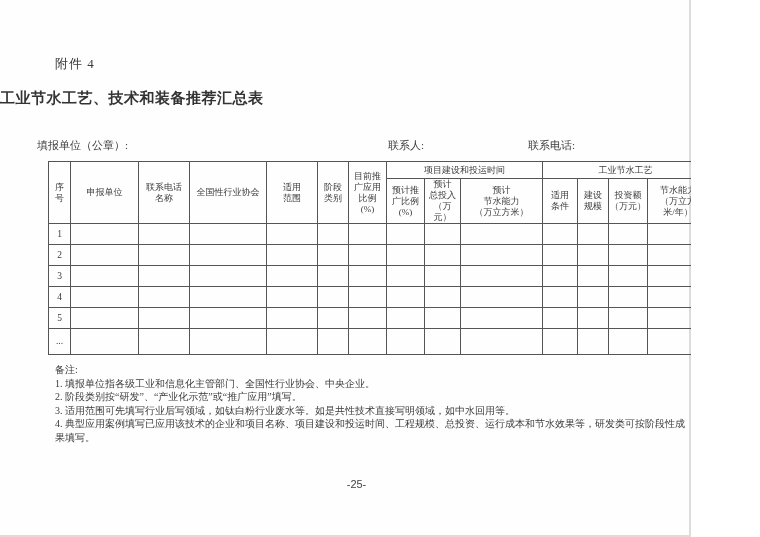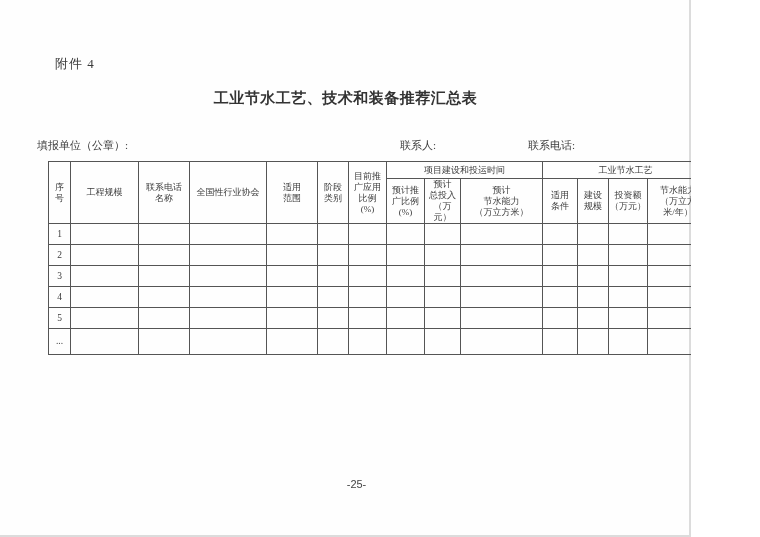--- a/index.html
+++ b/index.html
@@ -11,26 +11,26 @@
     color:#3b3b3b;
     overflow:hidden;
     box-shadow: inset -2px -2px 0 #dcdcdc;
   }
   .attachment-label {
     position:absolute; left:55px; top:55px;
     font-size:13px; letter-spacing:1px;
   }
   .doc-title {
     position:absolute; left:0; right:0; top:89px;
-    text-align:center; font-size:15px; font-weight:bold;
+    text-align:left; font-size:15px; font-weight:bold;
     letter-spacing:0.5px; color:#333;
   }
   .info-label { position:absolute; top:138px; font-size:11px; color:#3b3b3b; }
   .info-unit    { left:37px; }
-  .info-contact { left:400px; }
+  .info-contact { left:388px; }
   .info-phone   { left:528px;text-align:right; }
 
   table.form-table {
     position:absolute; left:48px; top:161px;
     width:660px;
     border-collapse:collapse; table-layout:fixed;
     font-size:9px; line-height:11px; color:#3b3b3b;
   }
   .form-table th, .form-table td {
     border:1px solid #555;
@@ -84,21 +84,21 @@
         <col style="width:82px">
         <col style="width:35px">
         <col style="width:31px">
       <col style="width:39px">
         <col style="width:61px">
     </colgroup>
     <thead>
       <tr class="group-row">
         <th rowspan="2">序
 号</th>
-        <th rowspan="2">工程规模</th>
+        <th rowspan="2">申报单位</th>
         <th rowspan="2">联系电话
 名称</th>
         <th rowspan="2">全国性行业协会</th>
         <th rowspan="2">适用
 范围</th>
         <th rowspan="2">阶段
 类别</th>
         <th rowspan="2">目前推
 广应用
 比例
@@ -220,16 +220,23 @@
           <td></td>
           <td></td>
           <td></td>
           <td></td>
           <td></td>
           <td></td>
       </tr>
     </tbody>
   </table>
 
+  <div class="notes">
+    <div>备注:</div>
+    <div>1. 填报单位指各级工业和信息化主管部门、全国性行业协会、中央企业。</div>
+    <div>2. 阶段类别按“研发”、“产业化示范”或“推广应用”填写。</div>
+    <div>3. 适用范围可先填写行业后写领域，如钛白粉行业废水等。如是共性技术直接写明领域，如中水回用等。</div>
+    <div>4. 典型应用案例填写已应用该技术的企业和项目名称、项目建设和投运时间、工程规模、总投资、运行成本和节水效果等，研发类可按阶段性成果填写。</div>
+  </div>
 
   <div class="page-number">-25-</div>
 
 </div>
 
 </body></html>

